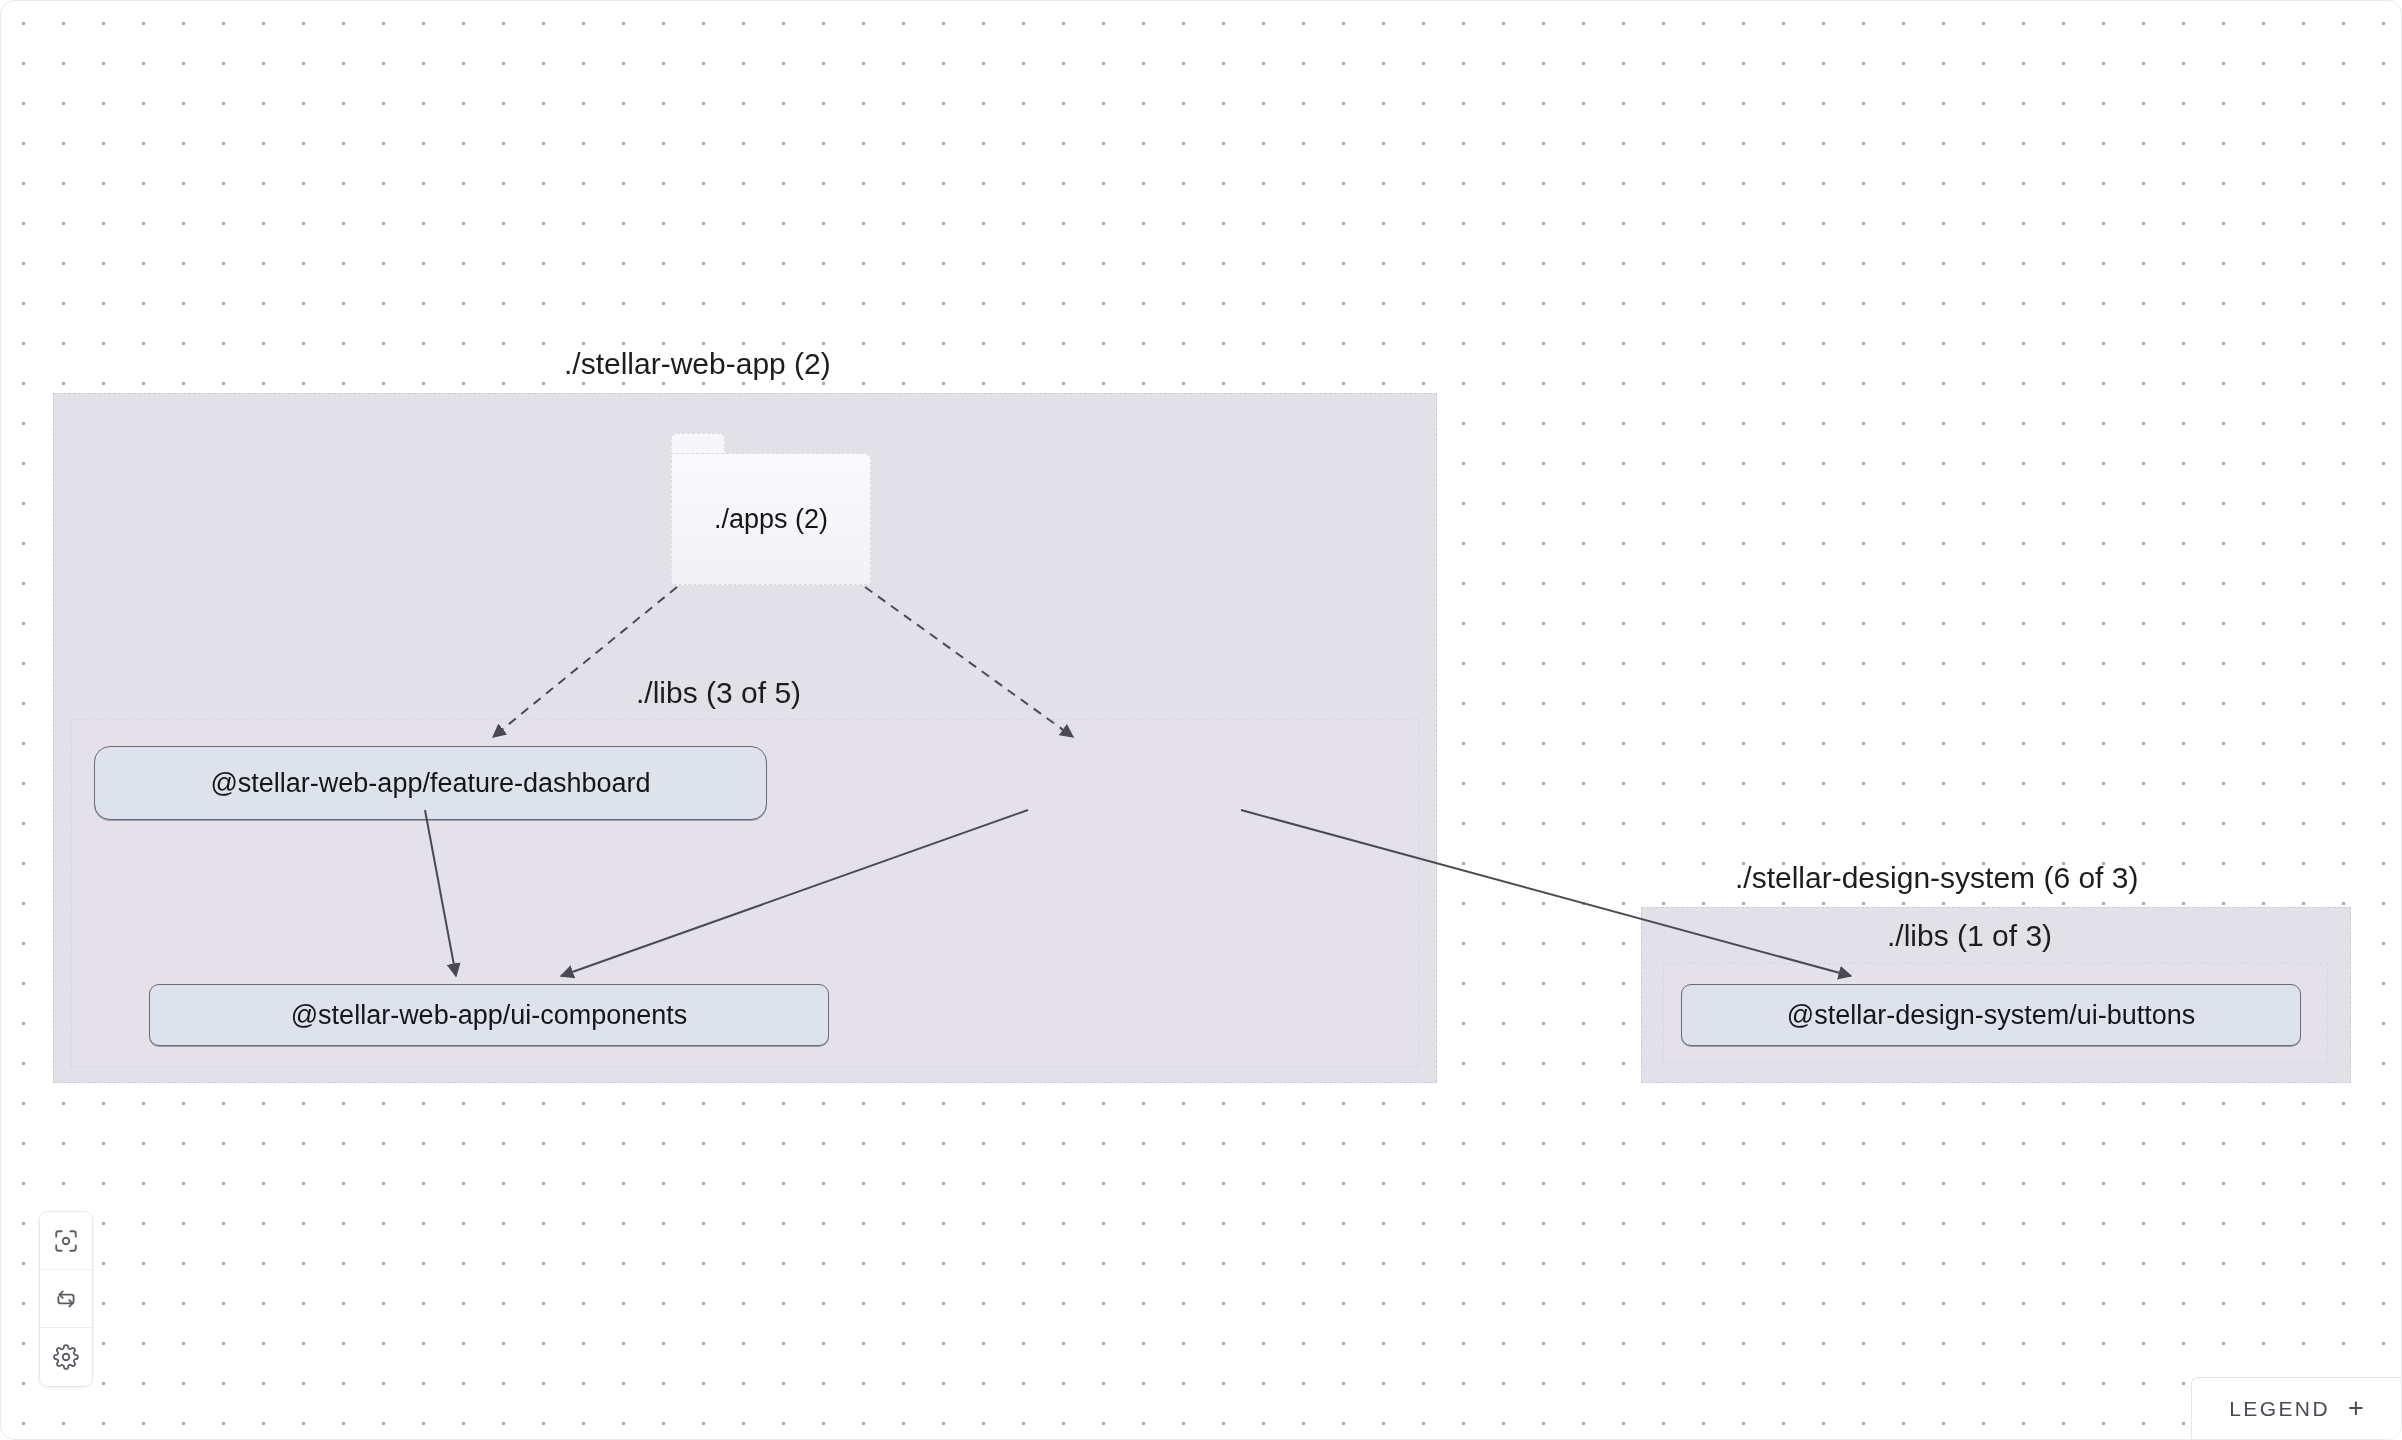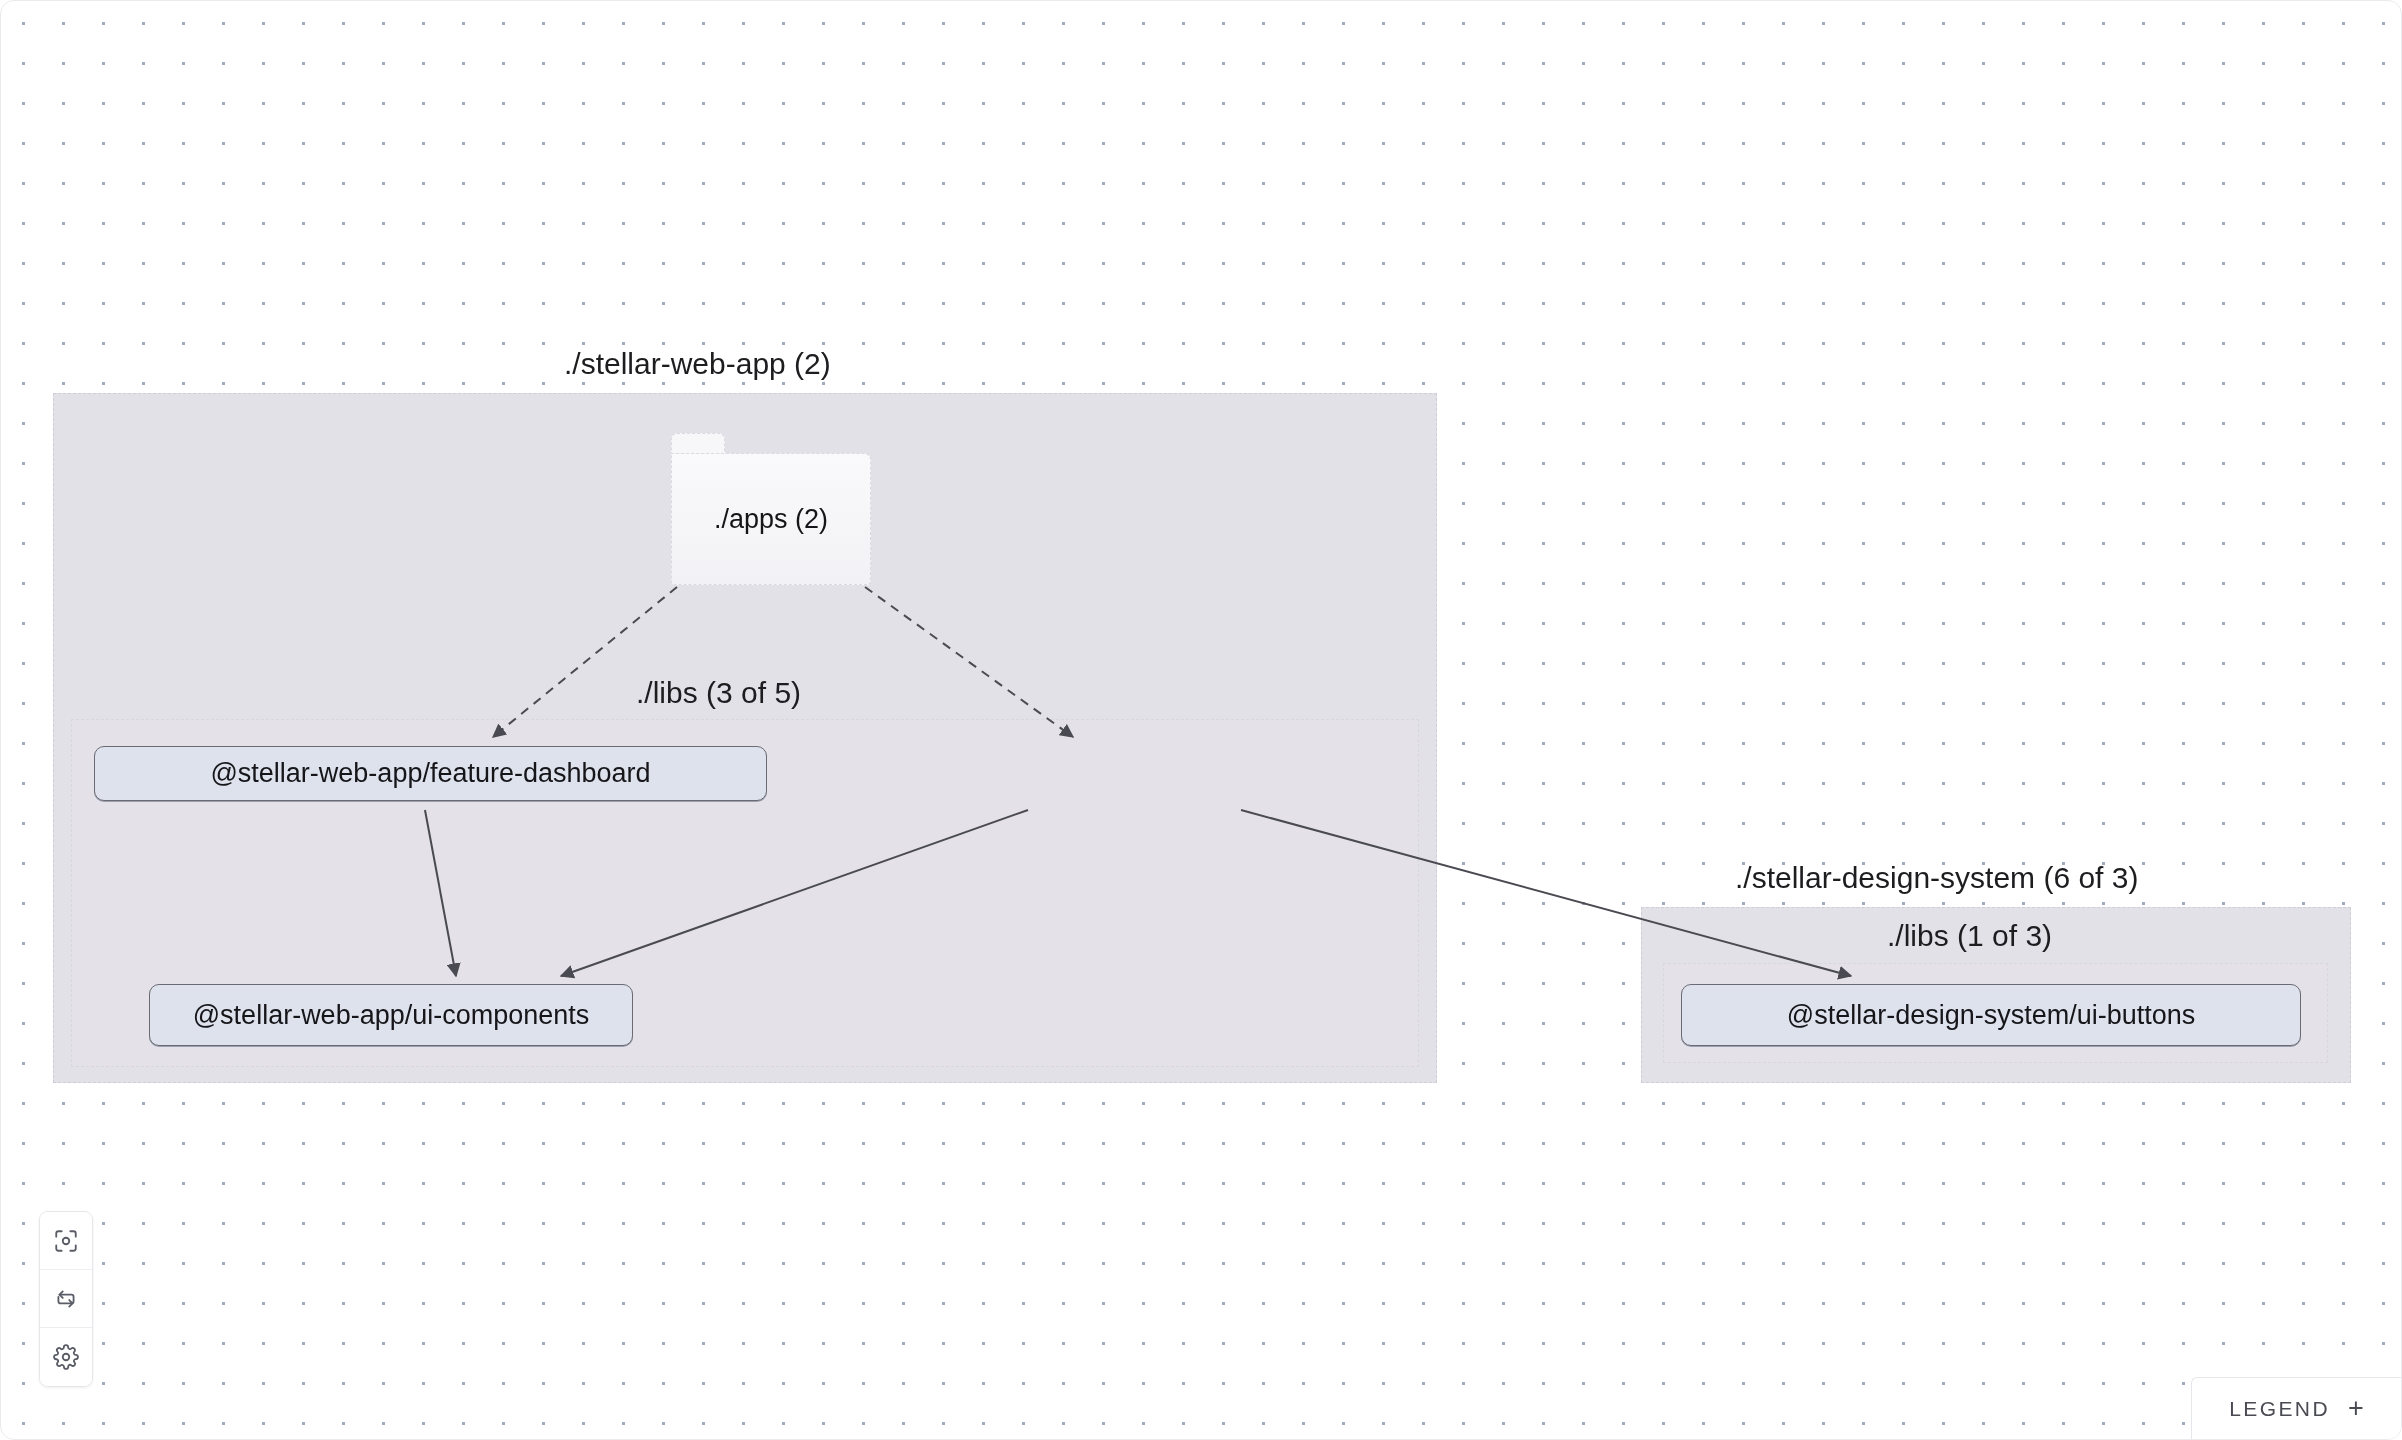--- a/index.html
+++ b/index.html
@@ -206,26 +206,26 @@
 
     <path d="M 864 586 L 1072 736" fill="none" stroke="#4a4a52" stroke-width="2" stroke-dasharray="9 7" marker-end="url(#arrow-dashed)"></path>
 
     <path d="M 424 809 L 455 975" fill="none" stroke="#4a4a52" stroke-width="2" marker-end="url(#arrow-solid)"></path>
 
     <path d="M 1027 809 L 560 975" fill="none" stroke="#4a4a52" stroke-width="2" marker-end="url(#arrow-solid)"></path>
 
     <path d="M 1240 809 L 1850 975" fill="none" stroke="#4a4a52" stroke-width="2" marker-end="url(#arrow-solid)"></path>
   </svg>
 
-  <div class="node" style="left:93px; top:745px; width:673px; height:55px;">
+  <div class="node" style="left:93px; top:745px; width:673px; height:74px;border-radius:16px;">
     <span class="node-label">@stellar-web-app/feature-dashboard</span>
   </div>
 
 
-  <div class="node" style="left:148px; top:983px; width:484px; height:62px;">
+  <div class="node" style="left:148px; top:983px; width:680px; height:62px;">
     <span class="node-label">@stellar-web-app/ui-components</span>
   </div>
 
   <div class="node" style="left:1680px; top:983px; width:620px; height:62px;">
     <span class="node-label">@stellar-design-system/ui-buttons</span>
   </div>
 
   <div id="toolbar">
     <button class="tool-btn" title="Focus graph">
       <span>

